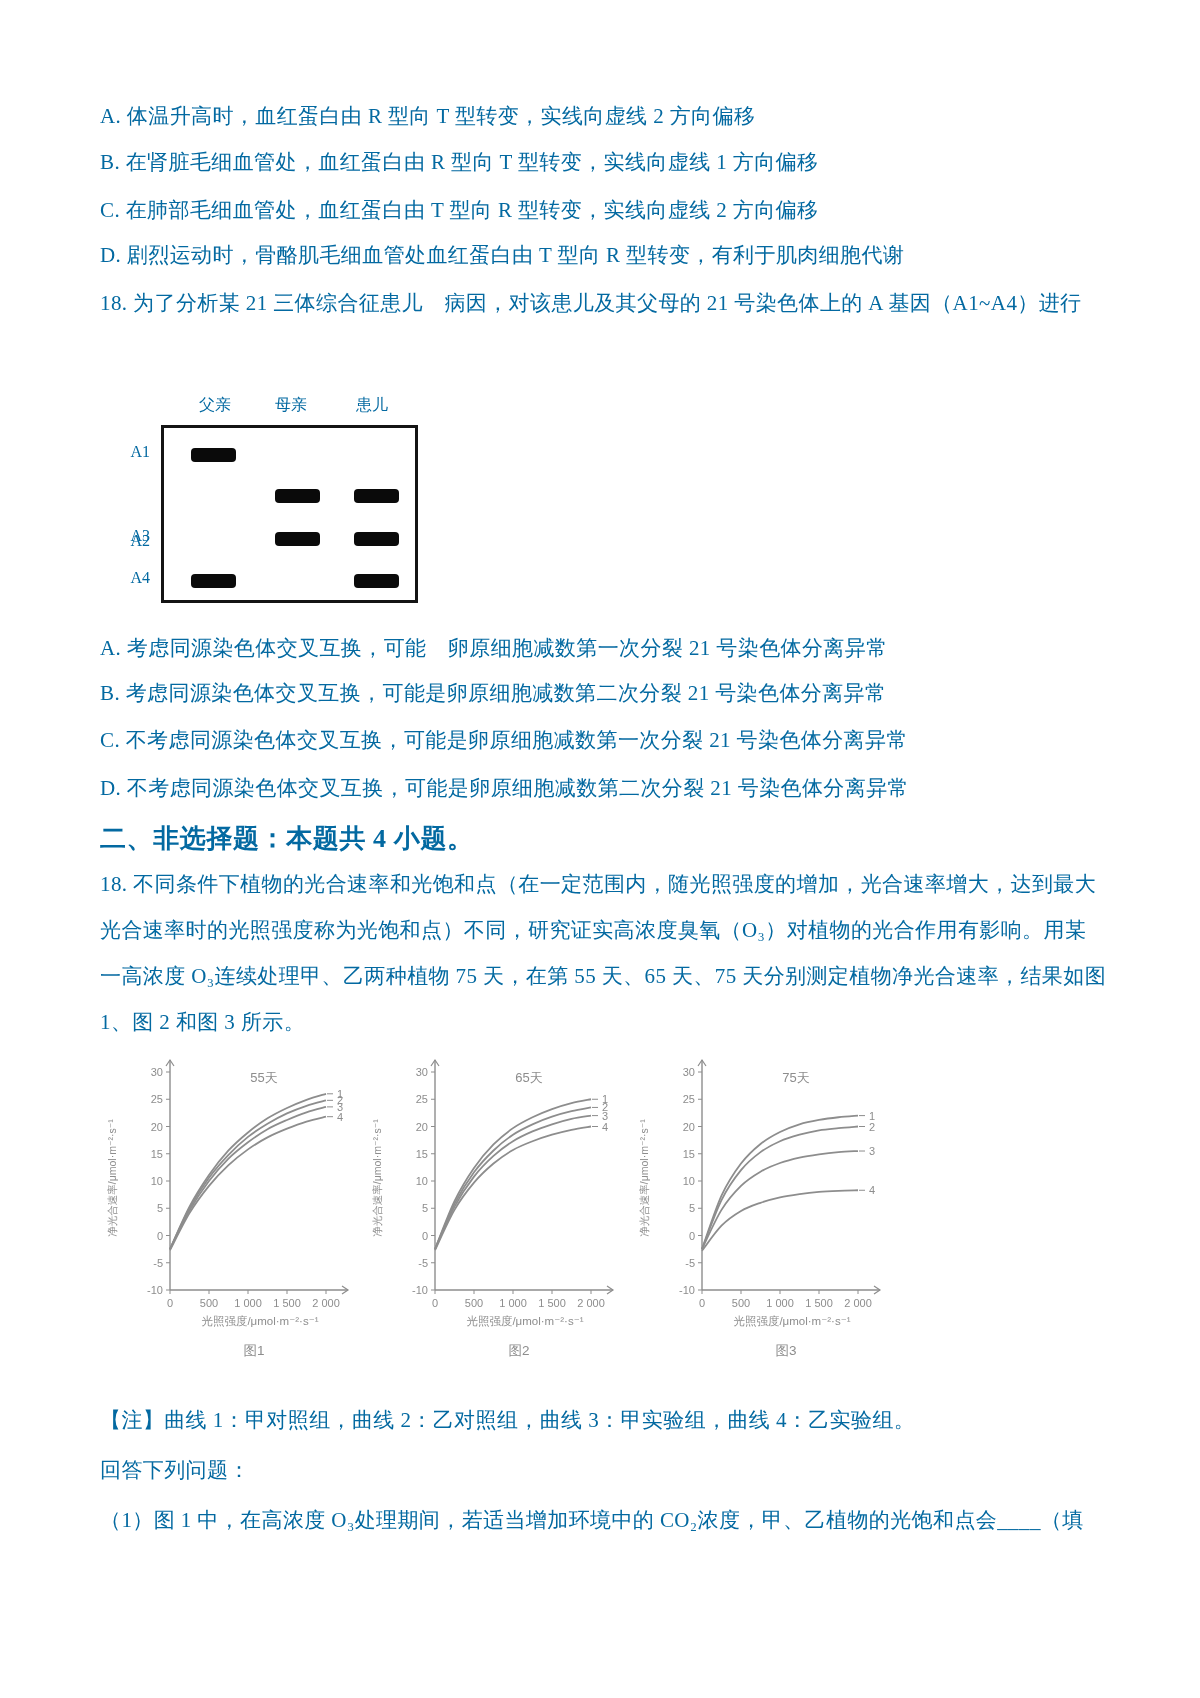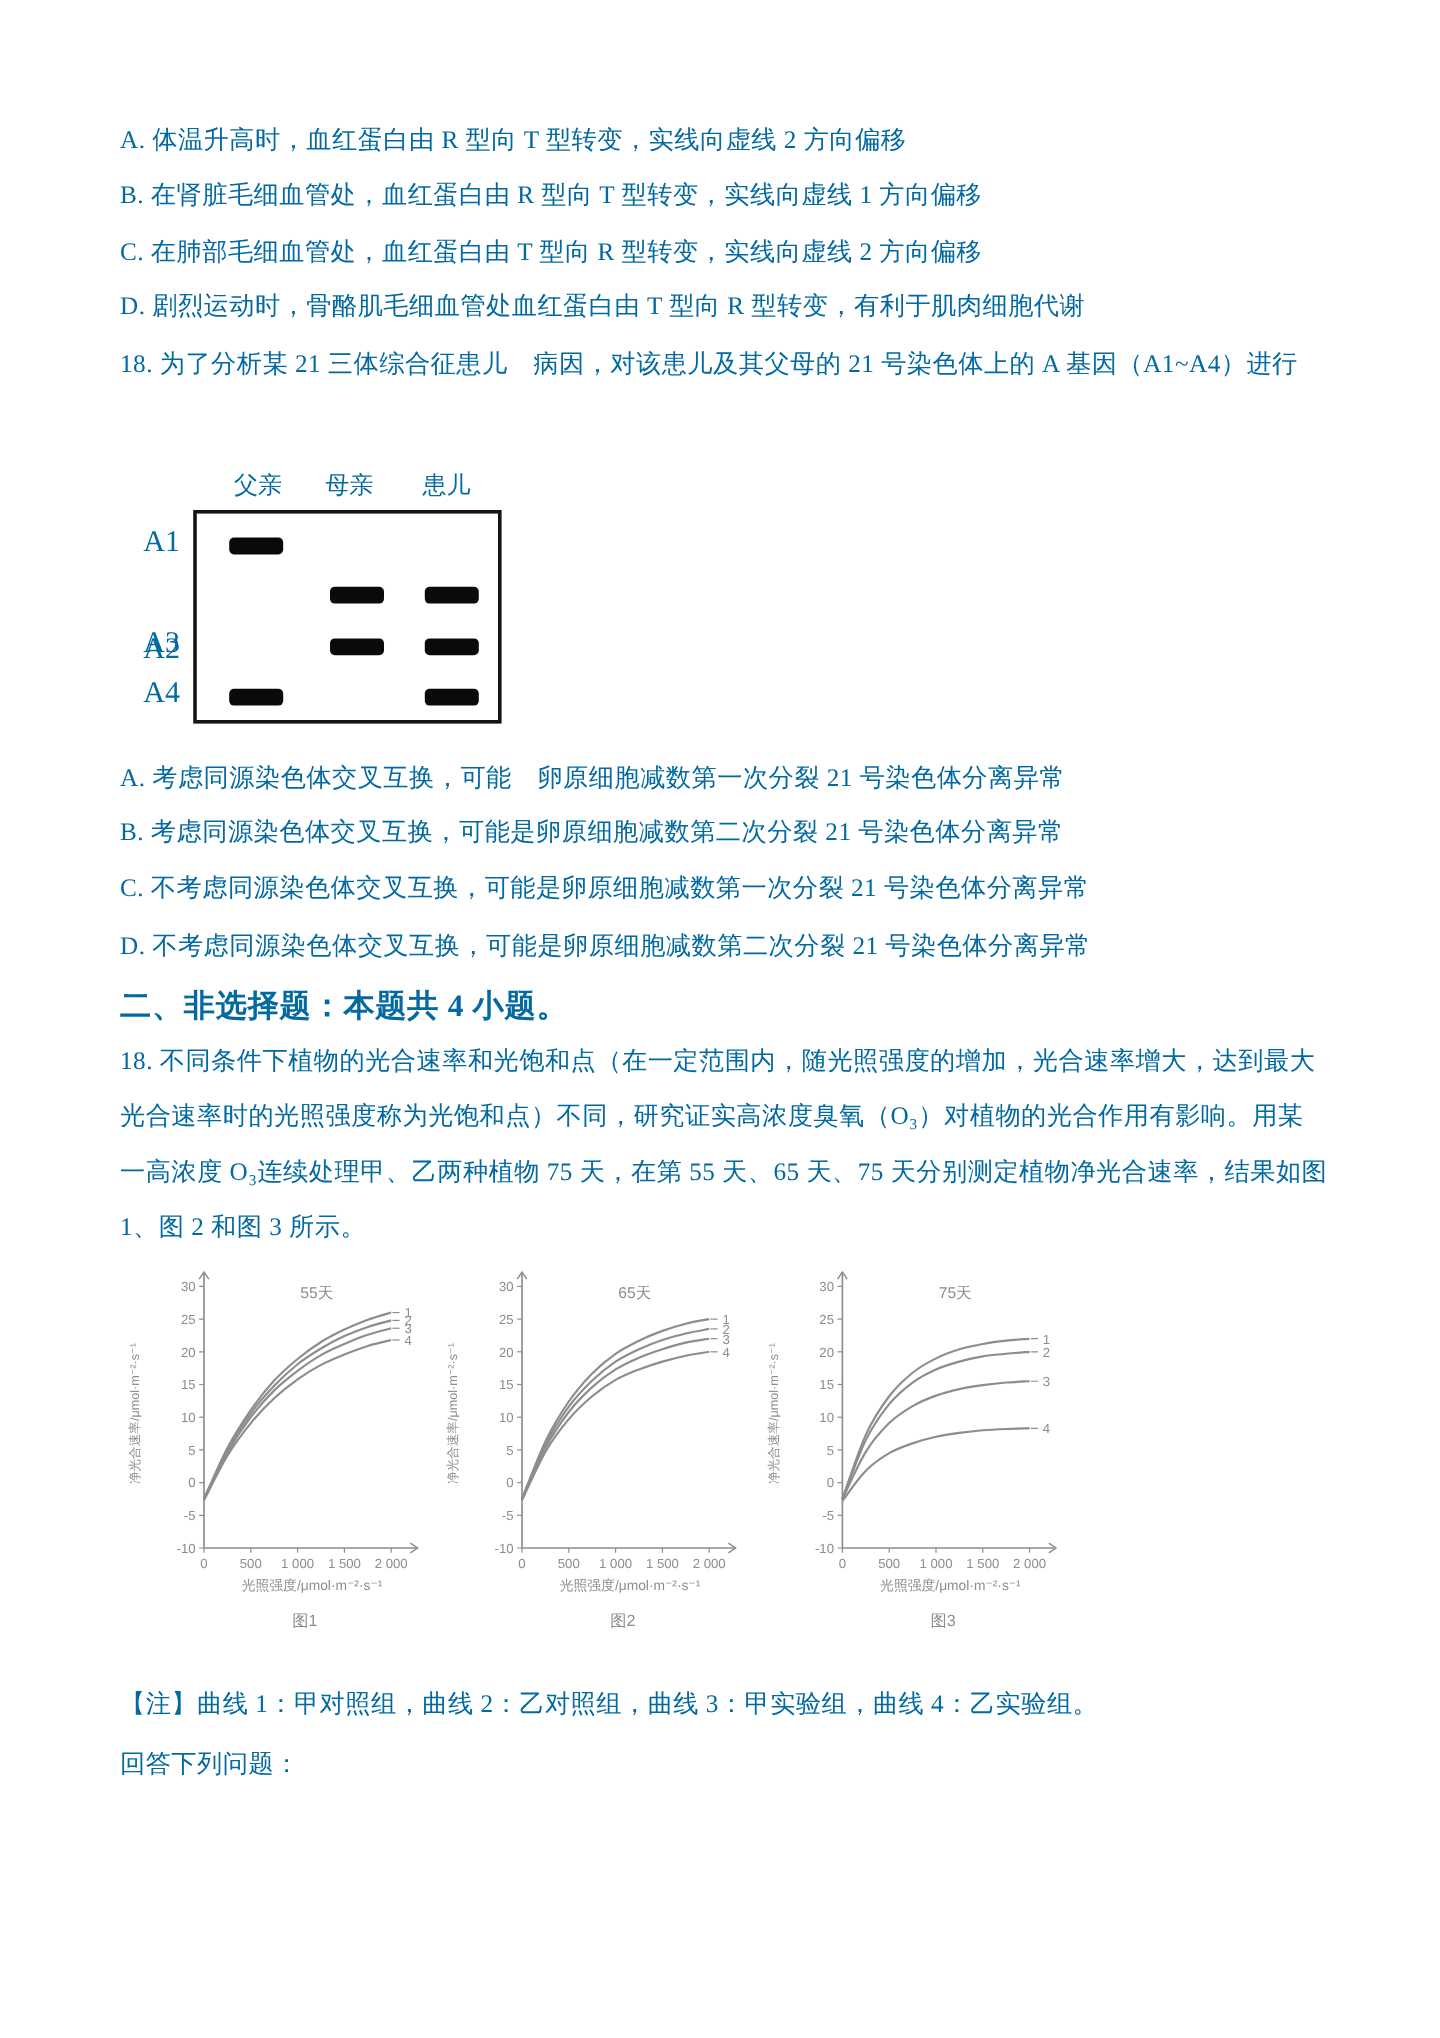--- a/index.html
+++ b/index.html
@@ -3,25 +3,25 @@
 <meta charset="utf-8">
 <style>
   html,body{margin:0;padding:0;background:#ffffff;}
   .page{position:relative;width:1200px;height:1698px;background:#ffffff;overflow:hidden;
         font-family:"Liberation Serif","DejaVu Serif",serif;color:#0369a1;}
   .line{position:absolute;left:100px;width:1030px;font-size:21px;line-height:27px;
         white-space:nowrap;letter-spacing:0.4px;}
   .section-title{font-weight:bold;font-size:26px;letter-spacing:0.6px;}
   
   .gel-figure{position:absolute;left:100px;top:380px;width:430px;height:245px;}
-  .gel-lane-label{position:absolute;top:12px;width:86px;text-align:center;font-size:20px;line-height:26px;}
+  .gel-lane-label{position:absolute;top:12px;width:86px;text-align:center;font-size:16px;line-height:26px;}
   .lane-0{left:72px}.lane-1{left:148px}.lane-2{left:229px}
   .gel-box{position:absolute;left:61px;top:45px;width:257px;height:178px;
            border:3px solid #141414;box-sizing:border-box;background:#fff;}
-  .gel-rowlabel{position:absolute;width:44px;left:6px;text-align:right;font-size:25px;line-height:26px;}
+  .gel-rowlabel{position:absolute;width:44px;left:6px;text-align:right;font-size:16px;line-height:26px;}
   .gel-band{position:absolute;width:45px;height:14px;background:#0a0a0a;border-radius:4px;}
   
   .chart{position:absolute;top:1048px;width:268px;height:330px;}
   #chart0{left:102px}#chart1{left:367px}#chart2{left:634px}
   svg text{font-family:"Liberation Sans","DejaVu Sans",sans-serif;}
 </style>
 </head>
 <body>
 
 <div class="page">
@@ -210,14 +210,15 @@
         <path d="M68,201.125C71.25,194.585 81,172.42166666666668 87.5,161.88500000000002C94,151.34833333333336 100.5,144.26333333333332 107,137.905C113.5,131.54666666666668 120,127.55000000000001 126.5,123.73500000000001C133,119.92000000000002 139.5,117.37666666666667 146,115.015C152.5,112.65333333333334 159,111.01833333333333 165.5,109.565C172,108.11166666666666 178.5,107.20333333333333 185,106.295C191.5,105.38666666666667 198,104.66 204.5,104.115C211,103.57 220.75,103.20666666666668 224,103.025" fill="none" stroke="#8d8d8d" stroke-width="1.8"></path>
         <line x1="225" y1="103.025" x2="231" y2="103.025" stroke="#8d8d8d" stroke-width="1"></line>
         <text x="235" y="107.025" fill="#8d8d8d" font-size="11" text-anchor="start">3</text>
         <path d="M68,202.76C71.25,198.58166666666665 81,184.32083333333333 87.5,177.69C94,171.05916666666667 100.5,166.79 107,162.975C113.5,159.16 120,157.07083333333333 126.5,154.8C133,152.5291666666667 139.5,150.80333333333337 146,149.35000000000002C152.5,147.89666666666668 159,146.98833333333332 165.5,146.07999999999998C172,145.17166666666665 178.5,144.445 185,143.9C191.5,143.35500000000002 198,143.0825 204.5,142.81C211,142.5375 220.75,142.35583333333332 224,142.265" fill="none" stroke="#8d8d8d" stroke-width="1.8"></path>
         <line x1="225" y1="142.265" x2="231" y2="142.265" stroke="#8d8d8d" stroke-width="1"></line>
         <text x="235" y="146.265" fill="#8d8d8d" font-size="11" text-anchor="start">4</text>
       </svg></div>
 
   <div class="line" style="top:1407px">【注】曲线 1：甲对照组，曲线 2：乙对照组，曲线 3：甲实验组，曲线 4：乙实验组。</div>
   <div class="line" style="top:1457px">回答下列问题：</div>
+  <div class="line" style="top:1507px">（1）图 1 中，在高浓度 O₃处理期间，若适当增加环境中的 CO₂浓度，甲、乙植物的光饱和点会____（填</div>
 
 </div>
 
 </body></html>

